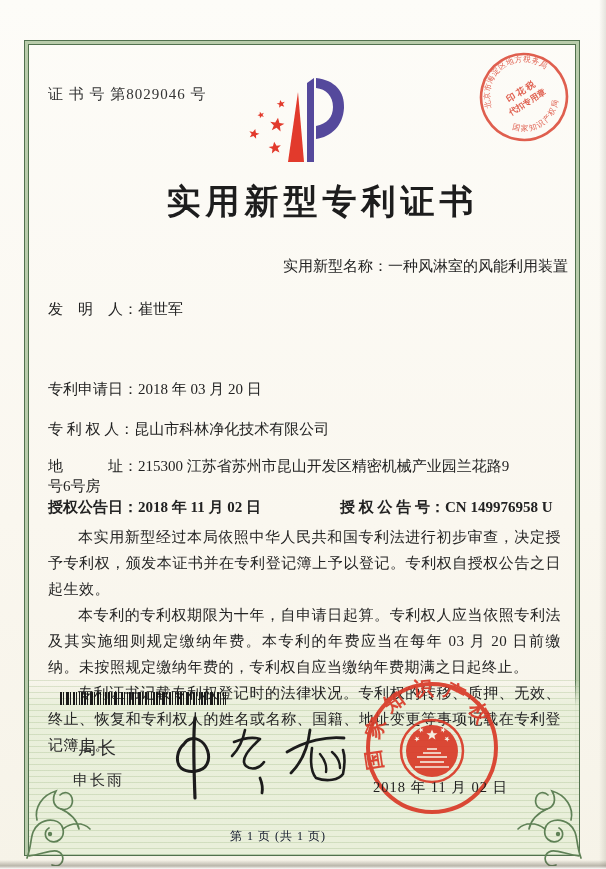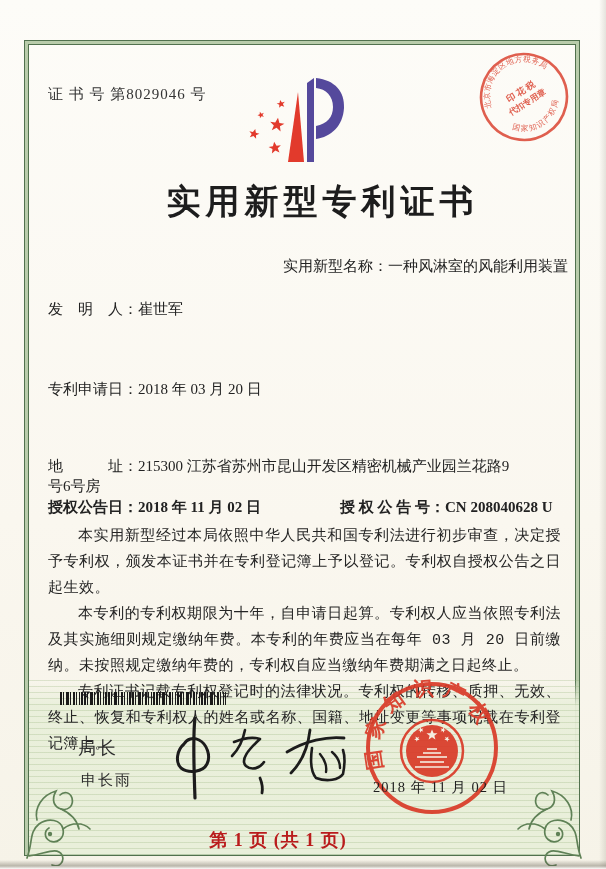--- a/index.html
+++ b/index.html
@@ -29,41 +29,41 @@
   .abs{position:absolute;}
   .cert-no{left:17px;top:39px;font-size:15px;letter-spacing:1px;color:#333;}
   .title{left:16px;top:133px;width:100%;text-align:center;font-size:34px;font-weight:700;
          letter-spacing:5px;padding-left:5px;box-sizing:border-box;color:#1d1d1d;}
   .row{left:17px;width:520px;font-size:15px;line-height:20px;white-space:nowrap;}
   .row .lab{color:#222;}
   .row .val{color:#222;}
   .addr2{display:block;}
   .grant-no{position:absolute;left:292px;top:0;}
   .body-text{left:17px;top:478px;width:513px;font-size:15px;line-height:26px;
-             letter-spacing:.5px;text-align:justify;color:#242424;font-family:Liberation Mono, monospace;}
+             letter-spacing:.5px;text-align:justify;color:#242424;}
   .body-text p{margin:0;text-indent:2em;}
   
   .zone{
     position:absolute;left:-2px;right:-2px;top:634px;bottom:-2px;
     background:
       repeating-linear-gradient(to bottom,rgba(140,172,112,.26) 0 1px,rgba(0,0,0,0) 1px 6px),
       linear-gradient(to bottom,rgba(233,239,218,0) 0,rgba(233,239,218,.95) 26px,#e9efda 100%);
   }
   .barcode{
     left:29px;top:646px;width:166px;height:13px;
     background:repeating-linear-gradient(90deg,
       #1a1a1a 0 2px,transparent 2px 3px,#1a1a1a 3px 4px,transparent 4px 6px,
       #1a1a1a 6px 9px,transparent 9px 10px,#1a1a1a 10px 11px,transparent 11px 13px,
       #1a1a1a 13px 15px,transparent 15px 16px,#1a1a1a 16px 17px,transparent 17px 19px,
       #1a1a1a 19px 20px,transparent 20px 21px,#1a1a1a 21px 23px,transparent 23px 24px);
   }
   .director-title{left:47px;top:690px;font-size:18px;letter-spacing:2px;}
-  .director-name{left:50px;top:725px;font-size:15px;letter-spacing:2px;}
+  .director-name{left:42px;top:725px;font-size:15px;letter-spacing:2px;}
   .seal-date{left:342px;top:732px;font-size:14.5px;letter-spacing:1px;color:#1f1f1f;z-index:6;}
-  .footer{left:0;top:782px;width:494px;text-align:center;font-size:18px;color:#b91c1c;letter-spacing:1px;font-weight:bold;}
+  .footer{left:0;top:782px;width:494px;text-align:center;font-size:12px;color:#0f172a;letter-spacing:1px;}
   svg text{font-family:"Liberation Serif","DejaVu Serif",serif;}
 </style>
 </head>
 <body>
 
 <div class="page">
 
   <div class="frame">
     <div class="mid">
         <div class="inner"></div>
@@ -135,28 +135,31 @@
 
     <div class="abs row" style="top:210px;text-align:right;">
       <span class="lab">实用新型名称：</span><span class="val">一种风淋室的风能利用装置</span>
     </div>
     <div class="abs row" style="top:253px;">
       <span class="lab">发　明　人：</span><span class="val">崔世军</span>
     </div>
     <div class="abs row" style="top:333px;">
       <span class="lab">专利申请日：</span><span class="val">2018 年 03 月 20 日</span>
     </div>
+    <div class="abs row" style="top:373px;">
+      <span class="lab">专  利  权  人：</span><span class="val">昆山市科林净化技术有限公司</span>
+    </div>
     <div class="abs row" style="top:410px;">
       <span class="lab">地　　　址：</span><span class="val">215300 江苏省苏州市昆山开发区精密机械产业园兰花路9</span>
       <span class="val addr2">号6号房</span>
     </div>
     <div class="abs row" style="top:451px;font-weight:bold;">
       <span class="lab">授权公告日：</span><span class="val">2018 年 11 月 02 日</span>
       <span class="grant-no">
-        <span class="lab">授 权 公 告 号：</span><span class="val">CN 208040628 U</span>
+        <span class="lab">授 权 公 告 号：</span><span class="val">CN 149976958 U</span>
       </span>
     </div>
 
     <div class="abs body-text">
       <p>本实用新型经过本局依照中华人民共和国专利法进行初步审查，决定授予专利权，颁发本证书并在专利登记簿上予以登记。专利权自授权公告之日起生效。</p>
       <p>本专利的专利权期限为十年，自申请日起算。专利权人应当依照专利法及其实施细则规定缴纳年费。本专利的年费应当在每年 03 月 20 日前缴纳。未按照规定缴纳年费的，专利权自应当缴纳年费期满之日起终止。</p>
       <p>专利证书记载专利权登记时的法律状况。专利权的转移、质押、无效、终止、恢复和专利权人的姓名或名称、国籍、地址变更等事项记载在专利登记簿上。</p>
     </div>
 
     <div class="abs barcode"></div>

